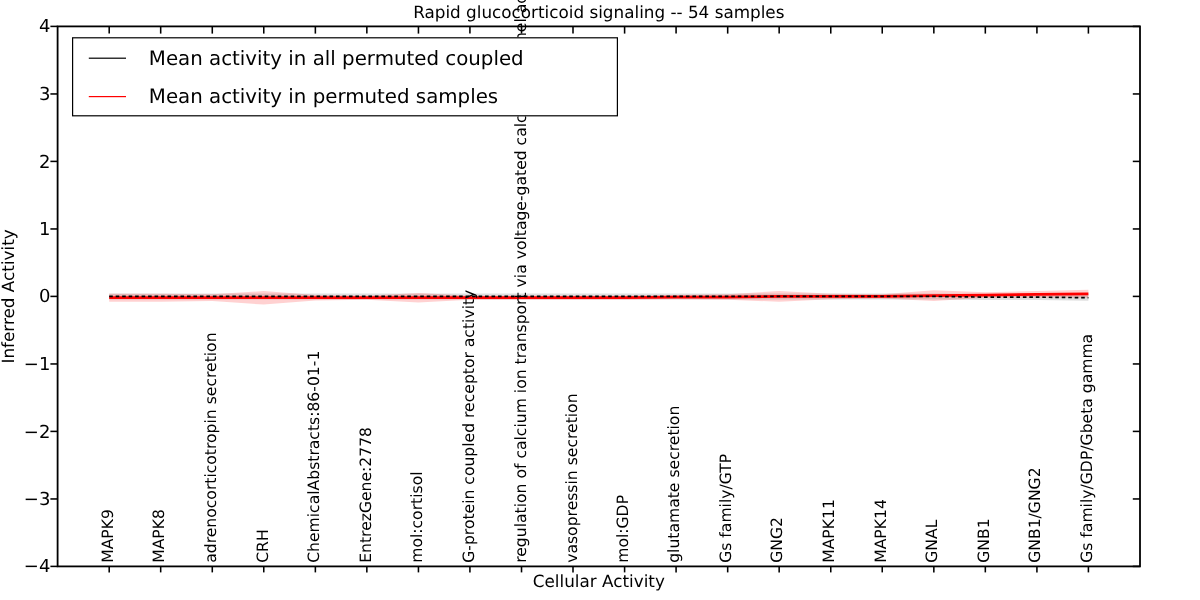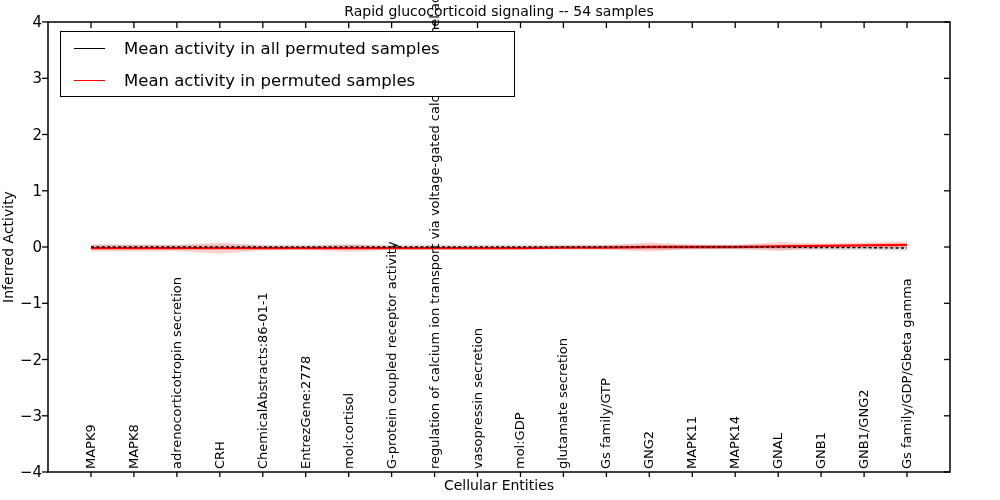--- a/index.html
+++ b/index.html
@@ -112,21 +112,21 @@
         <line x1="864.1" y1="472" x2="864.1" y2="477"></line>
         <line x1="907.0" y1="22" x2="907.0" y2="28"></line>
         <line x1="907.0" y1="472" x2="907.0" y2="477"></line>
       </g>
     </svg>
 
   <div class="title">Rapid glucocorticoid signaling -- 54 samples</div>
 
   <div class="ylabel">Inferred Activity</div>
 
-  <div class="xlabel">Cellular Entities</div>
+  <div class="xlabel">Cellular Activity</div>
 
   <div id="ytick-labels">
       <div class="ylab" style="left: 1px; top: 13px;">4</div>
       <div class="ylab" style="left: 1px; top: 69.25px;">3</div>
       <div class="ylab" style="left: 1px; top: 125.5px;">2</div>
       <div class="ylab" style="left: 1px; top: 181.75px;">1</div>
       <div class="ylab" style="left: 1px; top: 238px;">0</div>
       <div class="ylab" style="left: 1px; top: 294.25px;">−1</div>
       <div class="ylab" style="left: 1px; top: 350.5px;">−2</div>
       <div class="ylab" style="left: 1px; top: 406.75px;">−3</div>
@@ -151,20 +151,20 @@
       <span class="xlab" style="left: 727.238px; top: 469px;">MAPK14</span>
       <span class="xlab" style="left: 770.19px; top: 469px;">GNAL</span>
       <span class="xlab" style="left: 813.143px; top: 469px;">GNB1</span>
       <span class="xlab" style="left: 856.095px; top: 469px;">GNB1/GNG2</span>
       <span class="xlab" style="left: 899.048px; top: 469px;">Gs family/GDP/Gbeta gamma</span>
     </div>
 
   <div class="legend">
     <div class="legend-row">
       <span class="legend-line" style="border-top-color: rgb(0, 0, 0);"></span>
-      <span class="legend-label">Mean activity in all permuted samples</span>
+      <span class="legend-label">Mean activity in all permuted coupled</span>
     </div>
     <div class="legend-row">
       <span class="legend-line" style="border-top-color: rgb(255, 0, 0);"></span>
       <span class="legend-label">Mean activity in permuted samples</span>
     </div>
   </div>
 </div>
 
 </body></html>

